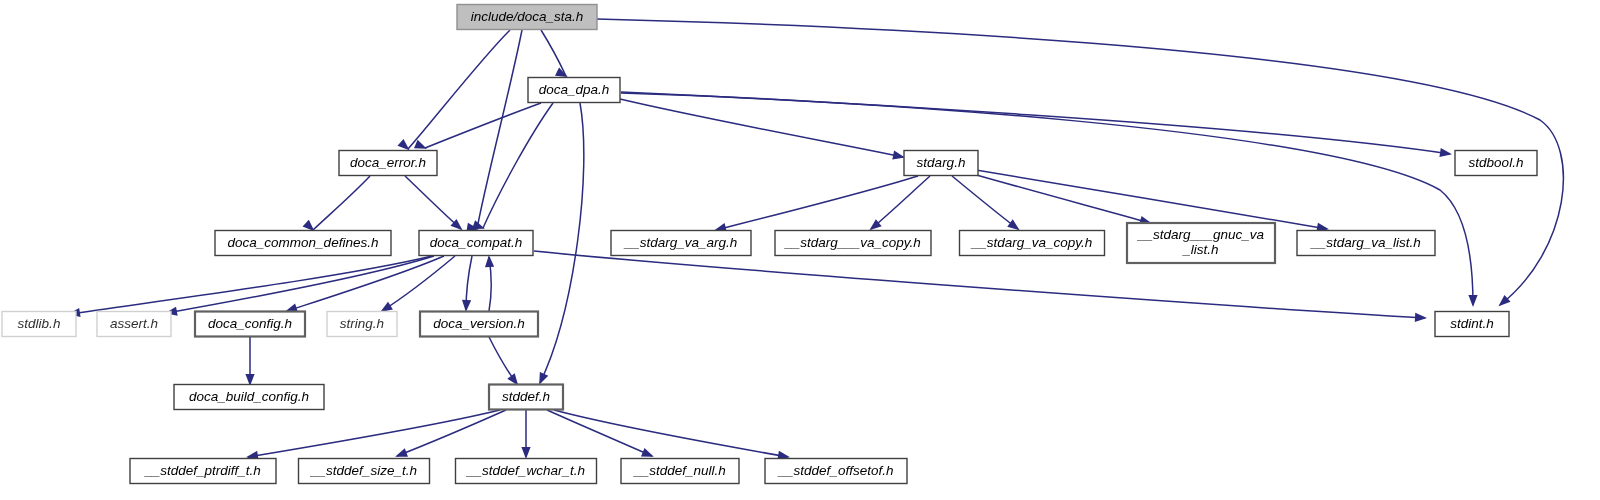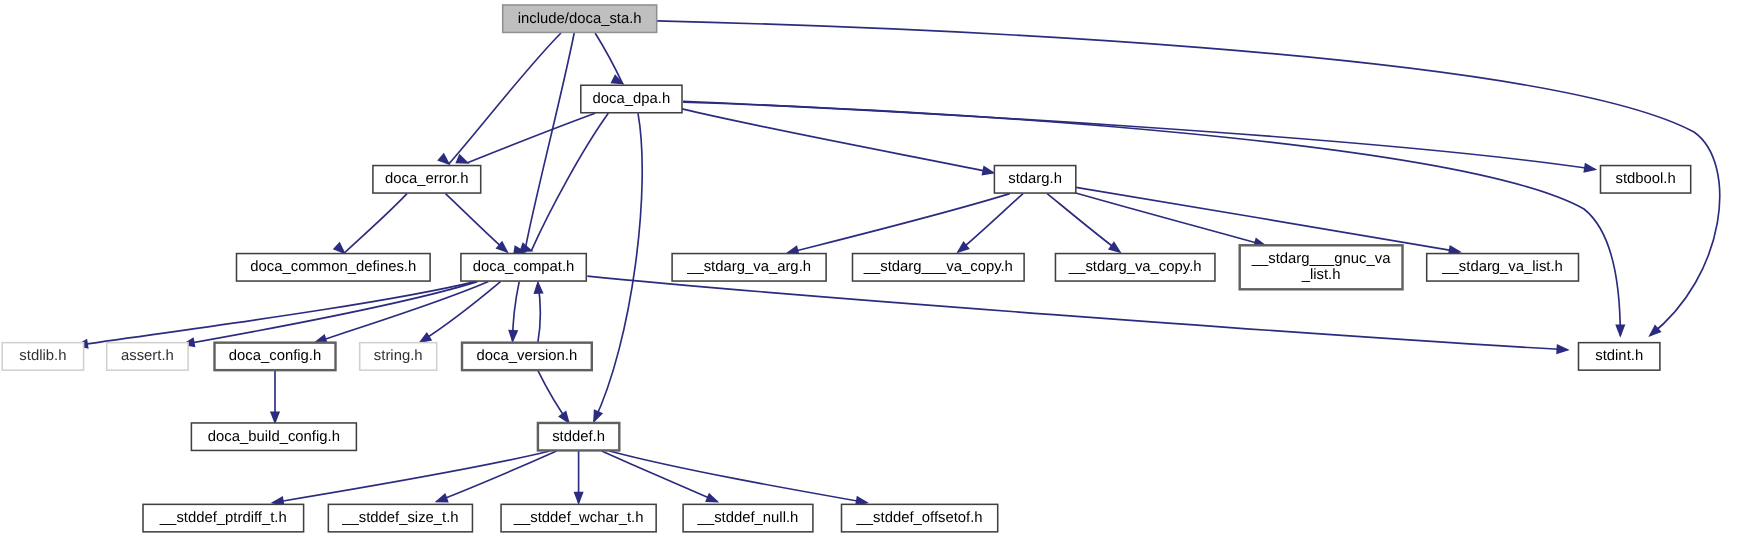--- a/index.html
+++ b/index.html
@@ -10,20 +10,21 @@
   body {
     width: 1600px;
     height: 500px;
     font-family: "Liberation Sans", sans-serif;
     overflow: hidden;
   }
   #graph-root {
     position: relative;
     width: 1600px;
     height: 416px;
+    font-style: italic;
   }
   svg#depgraph {
     display: block;
     width: 1600px;
     height: 500px;
   }
   .node-box {
     fill: #ffffff;
     stroke: #404040;
     stroke-width: 1.4px;

